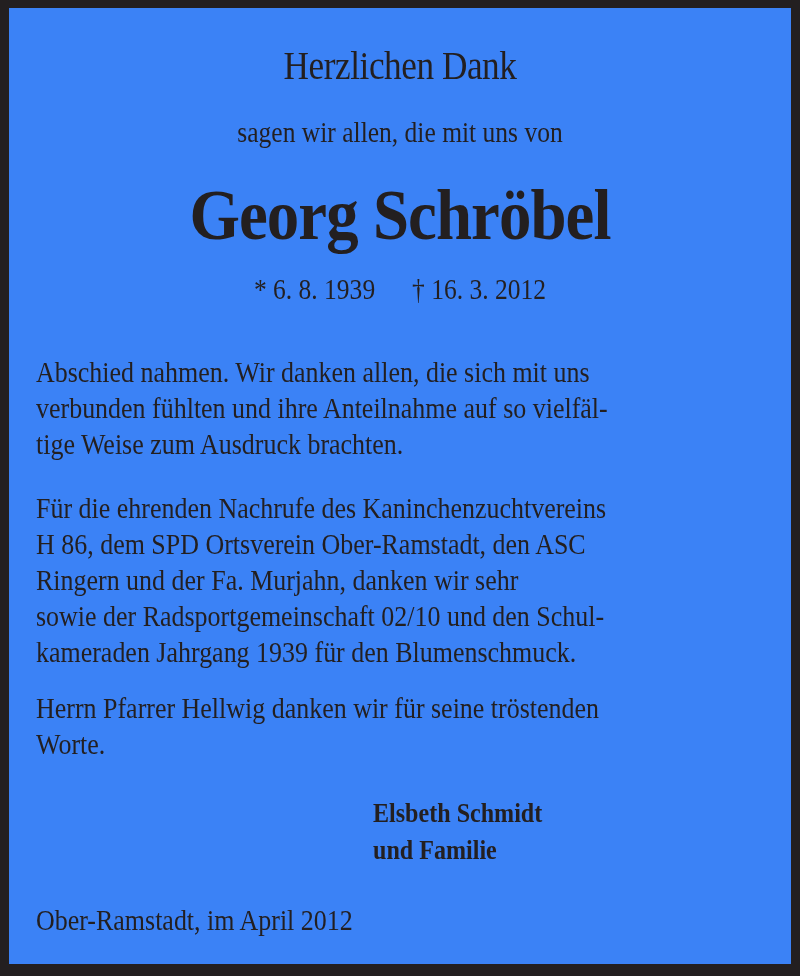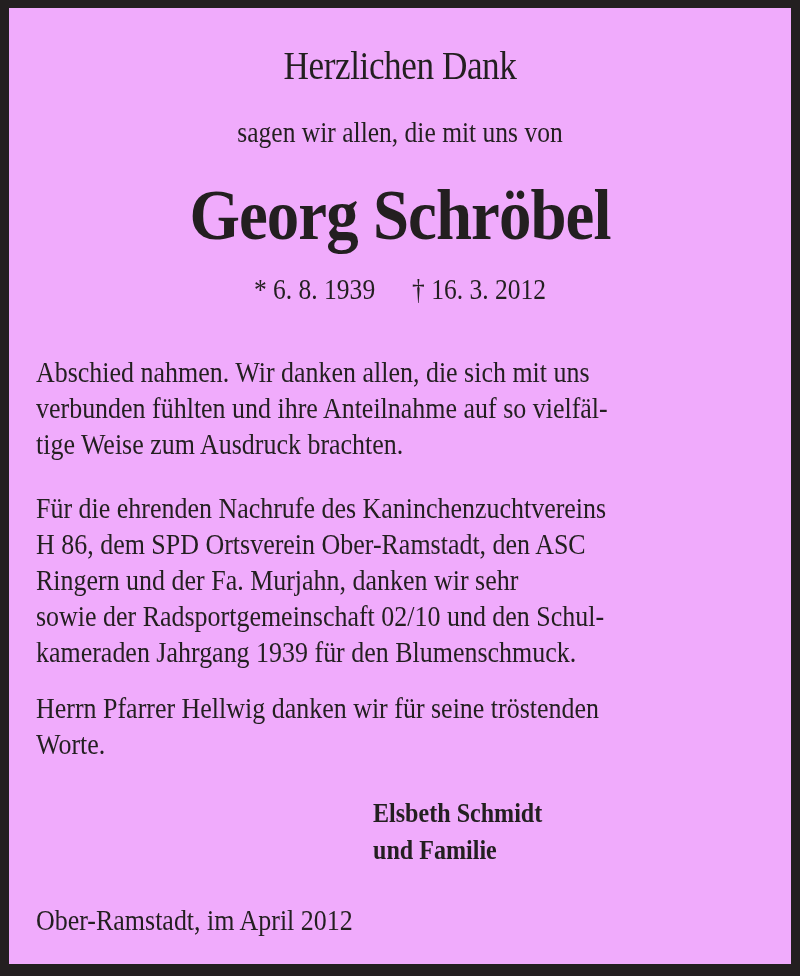--- a/index.html
+++ b/index.html
@@ -6,21 +6,21 @@
   body {
     width: 800px; height: 976px; overflow: hidden;
     background: #231f20;
     font-family: "Liberation Serif", "DejaVu Serif", serif;
     color: #231f20;
   }
   .page {
     position: absolute;
     left: 9px; top: 8px;
     width: 782px; height: 956px;
-    background: #f0abfc;
+    background: #3b82f6;
   }
   .abs { position: absolute; white-space: nowrap; }
   .center { left: 0; width: 782px; text-align: center; }
   .title { top: 34px; font-size: 40px; letter-spacing: -0.5px; transform: scaleX(0.88); transform-origin: center; }
   .intro { top: 108px; font-size: 29px; transform: scaleX(0.88); transform-origin: center; }
   .name { top: 166px; font-size: 72px; font-weight: bold; letter-spacing: -1px; transform: scaleX(0.9); transform-origin: center; }
   .dates { top: 265px; font-size: 29px; transform: scaleX(0.88); transform-origin: center; }
   .dates span { display: inline-block; }
   .dates .gap { width: 42px; }
   .para { left: 27px; font-size: 29.5px; line-height: 36px; transform: scaleX(0.88); transform-origin: left; }

